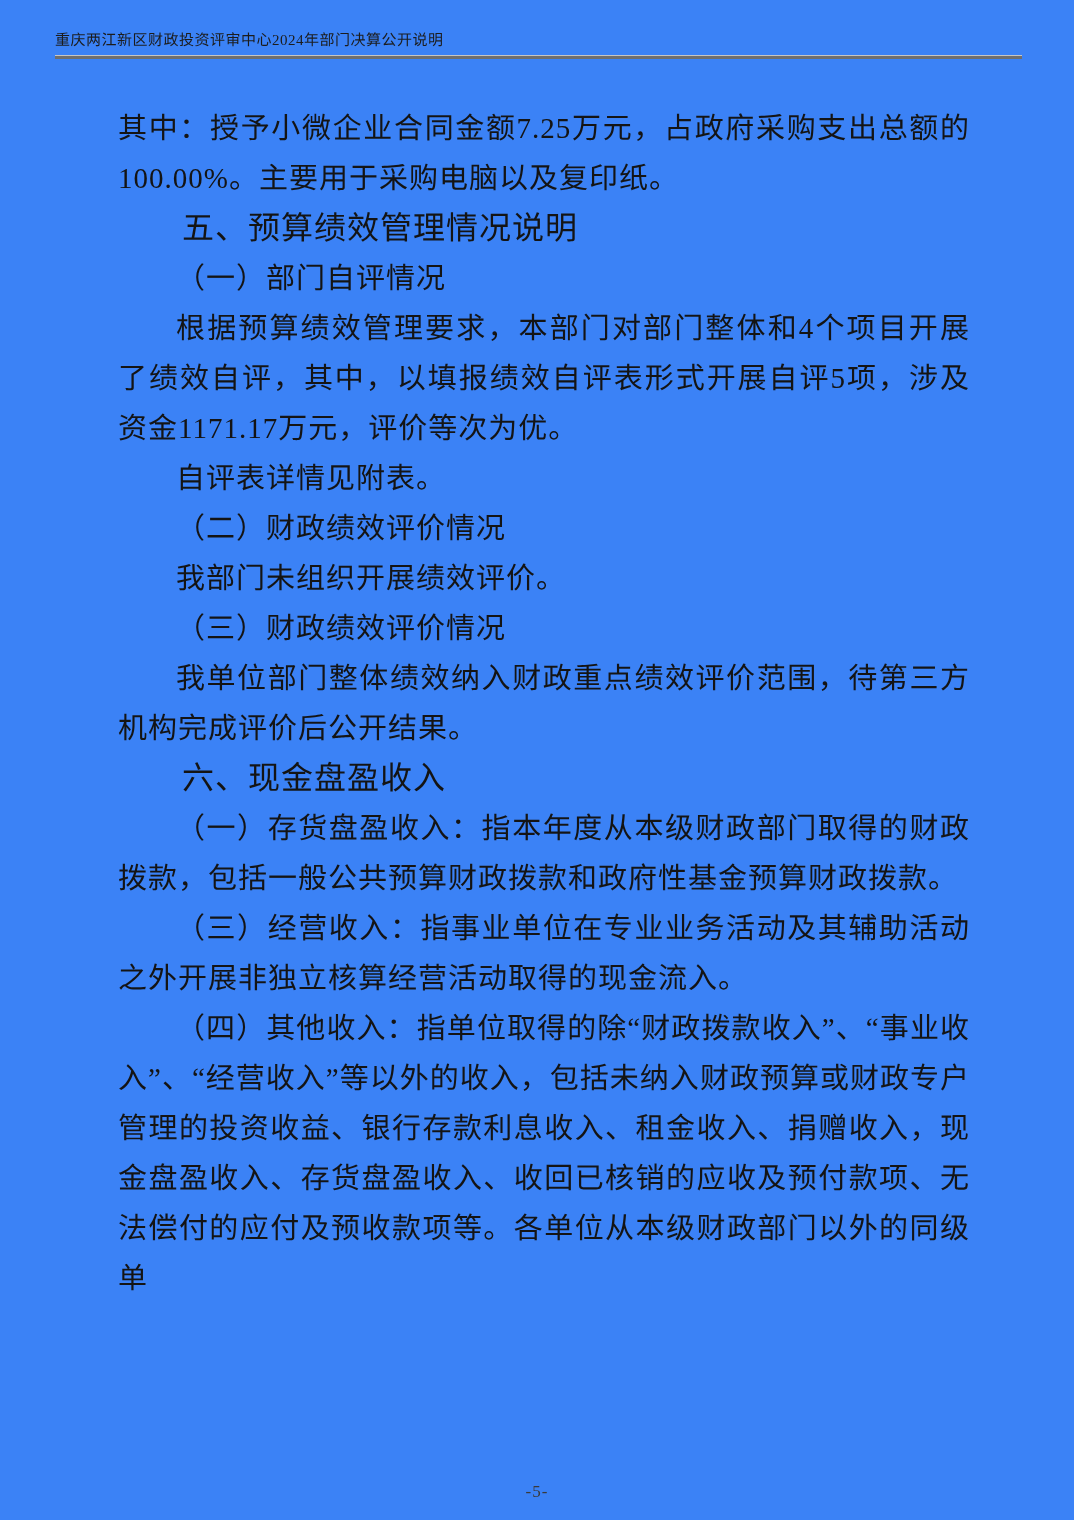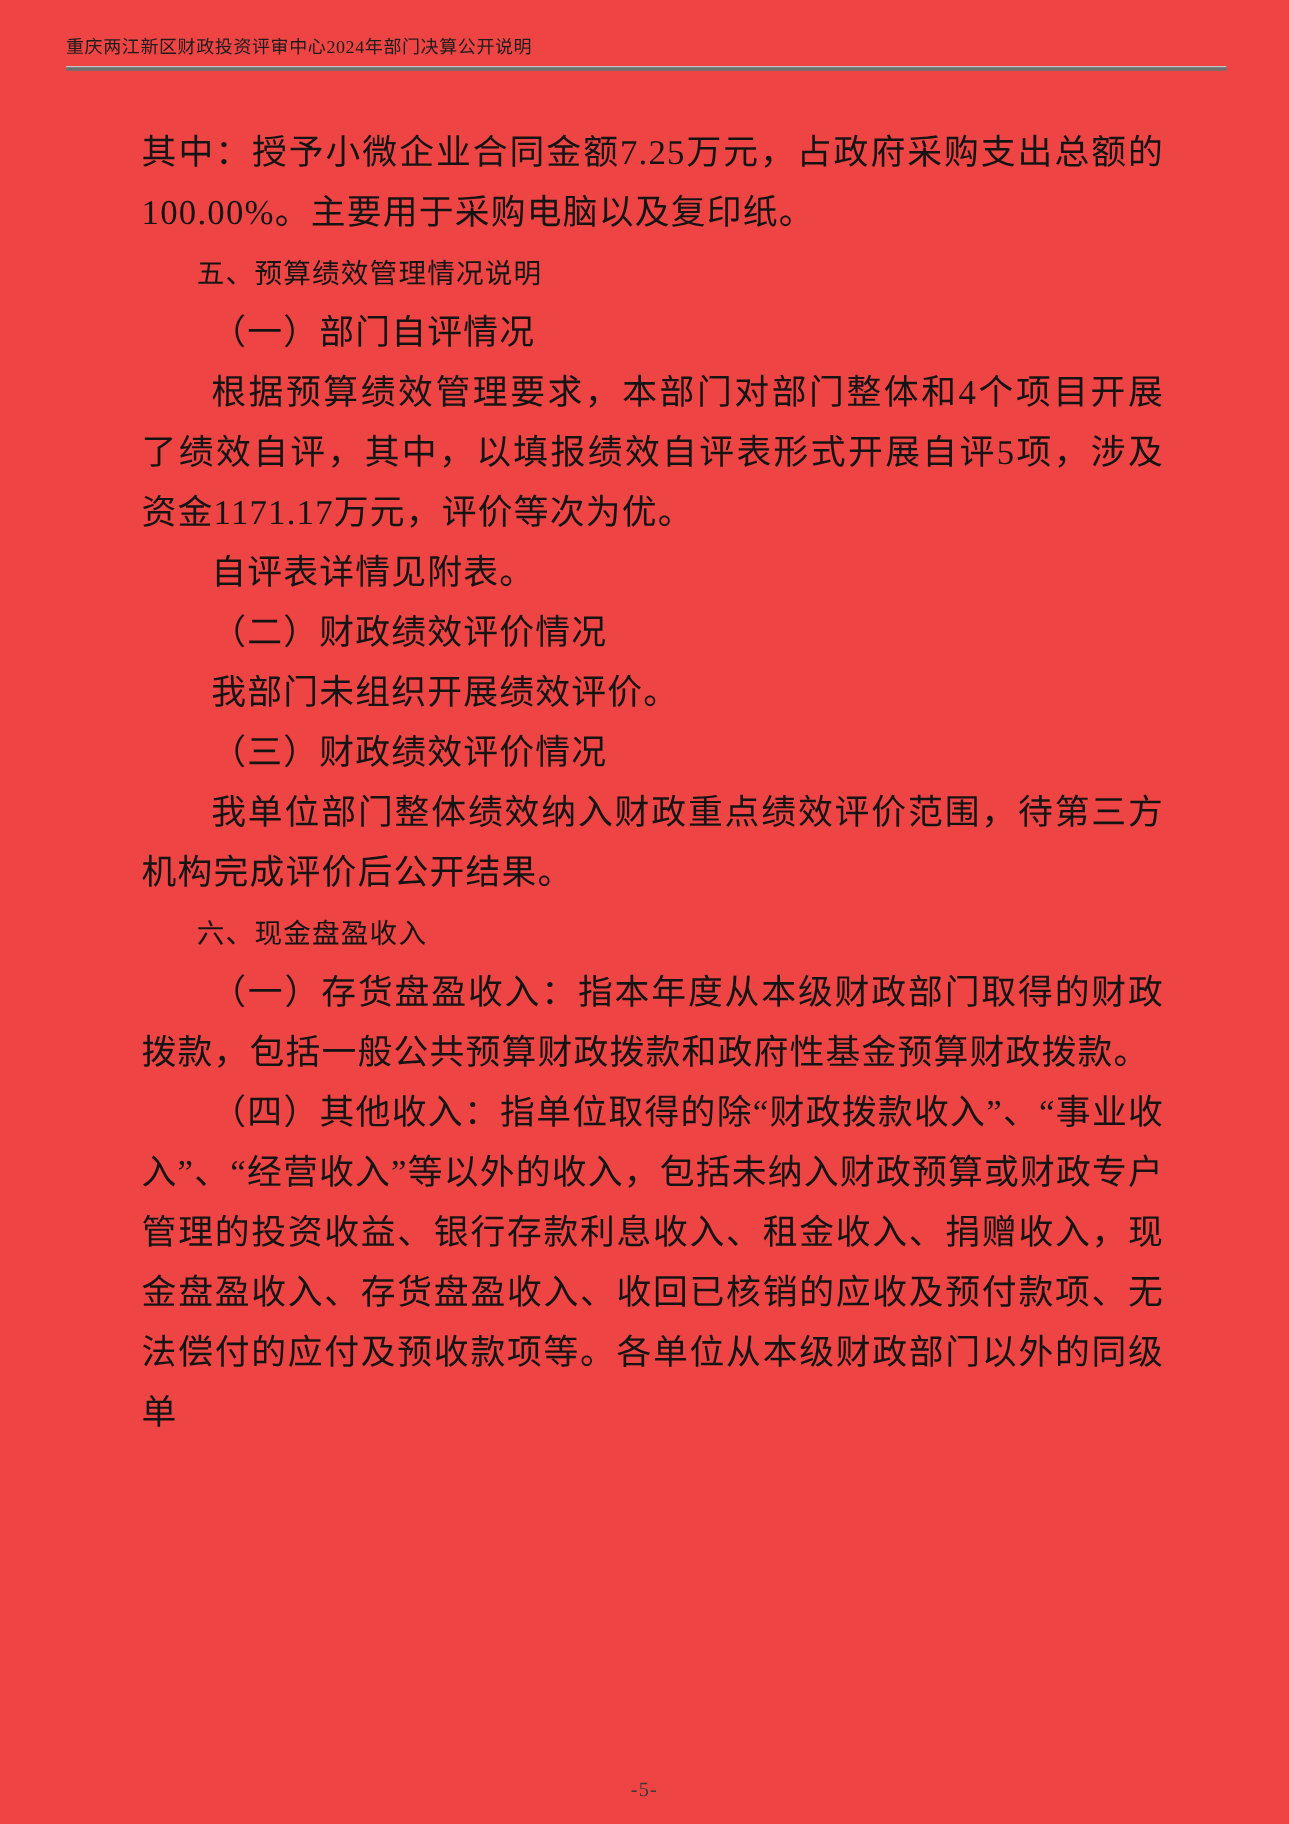--- a/index.html
+++ b/index.html
@@ -4,21 +4,21 @@
 <style>
   html, body {
     margin: 0;
     padding: 0;
     background: #ffffff;
   }
   .page {
     position: relative;
     width: 1074px;
     height: 1520px;
-    background: #ef4444;
+    background: #3b82f6;
     color: #141414;
     font-family: "Liberation Serif", "DejaVu Serif", serif;
     overflow: hidden;
   }
   
   .header {
     position: absolute;
     top: 30px;
     left: 55px;
     right: 52px;
@@ -52,23 +52,23 @@
     font-weight: normal;
   }
   .para {
     text-indent: 2em;
   }
   .para-cont {
     text-indent: 0;
   }
   .section-heading {
     text-indent: 2em;
-    font-family: Liberation Sans, sans-serif;
+    font-family: Liberation Serif, serif;
     font-weight: 700;
-    font-size: 23px;
+    font-size: 32px;
     letter-spacing: 1px;
   }
   .sub-heading {
     text-indent: 2em;
   }
   
   .footer {
     position: absolute;
     left: 0;
     right: 0;
@@ -106,20 +106,21 @@
 
     <p class="sub-heading">（三）财政绩效评价情况</p>
 
     <p class="para">我单位部门整体绩效纳入财政重点绩效评价范围，待第三方机构完成评价后公开结果。</p>
 
     <h2 class="section-heading">六、现金盘盈收入</h2>
 
     <p class="para">（一）存货盘盈收入：指本年度从本级财政部门取得的财政拨款，包括一般公共预算财政拨款和政府性基金预算财政拨款。</p>
 
 
+    <p class="para">（三）经营收入：指事业单位在专业业务活动及其辅助活动之外开展非独立核算经营活动取得的现金流入。</p>
 
     <p class="para">（四）其他收入：指单位取得的除“财政拨款收入”、“事业收入”、“经营收入”等以外的收入，包括未纳入财政预算或财政专户管理的投资收益、银行存款利息收入、租金收入、捐赠收入，现金盘盈收入、存货盘盈收入、收回已核销的应收及预付款项、无法偿付的应付及预收款项等。各单位从本级财政部门以外的同级单</p>
   </main>
 
   <div class="footer">
     <span>-5-</span>
   </div>
 
 </div>
 

